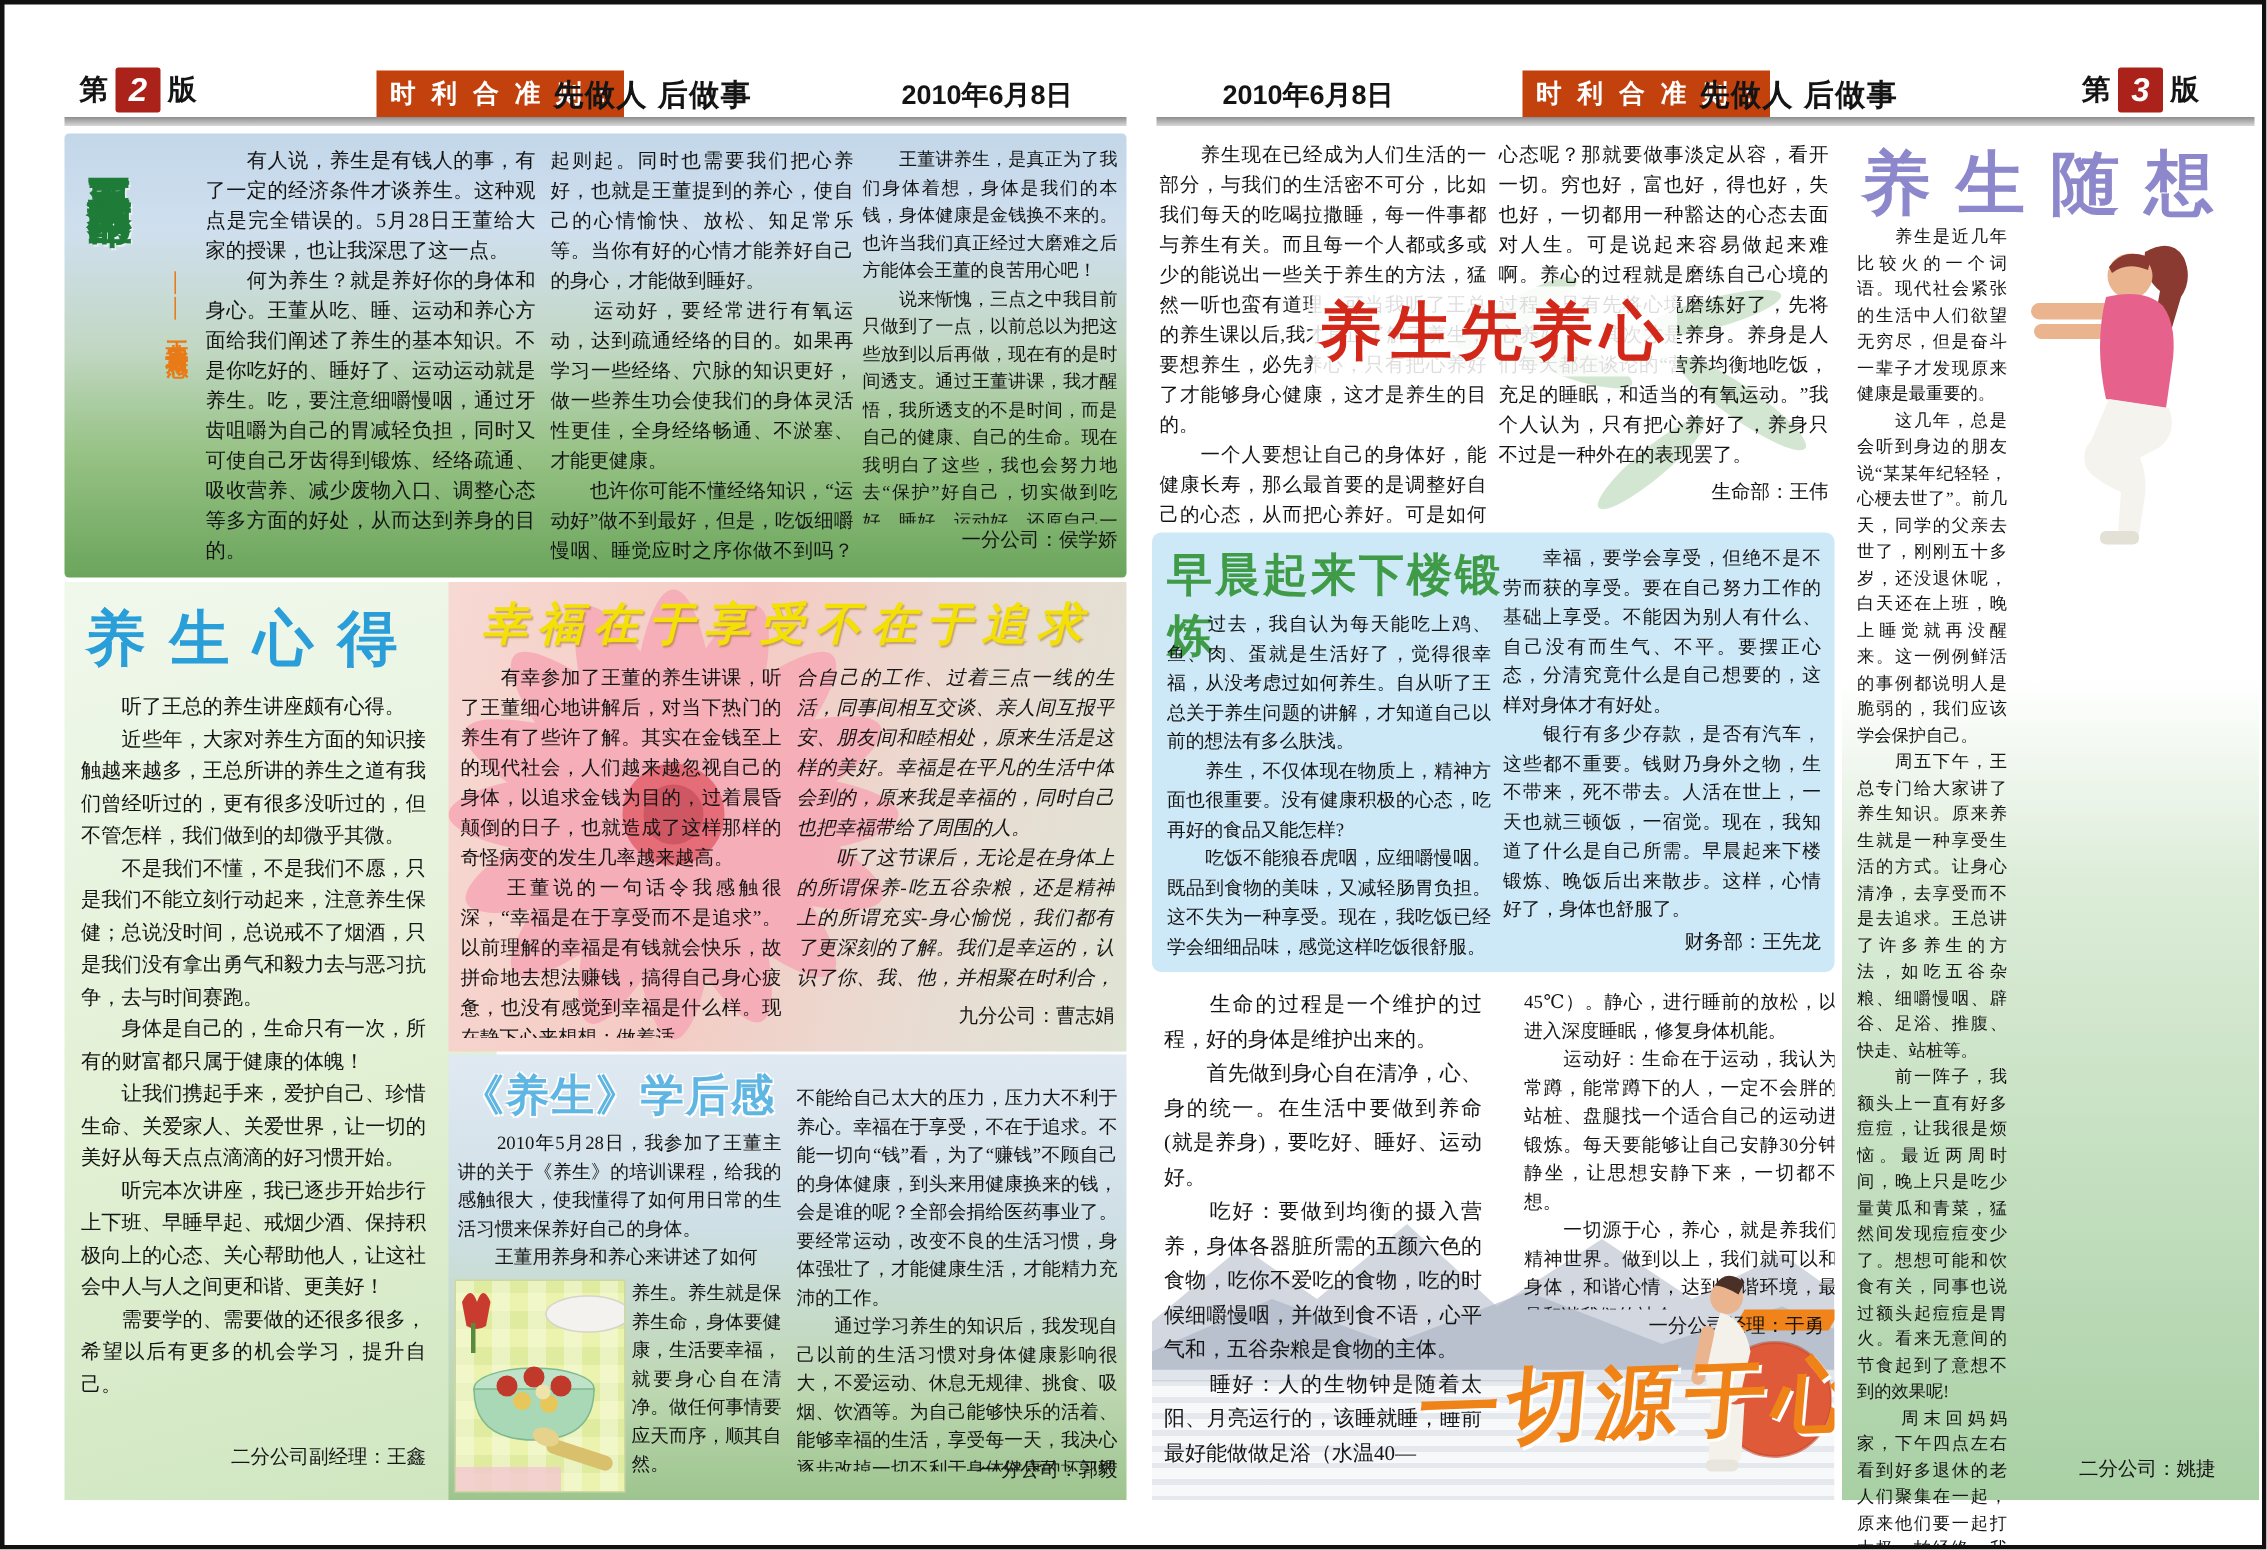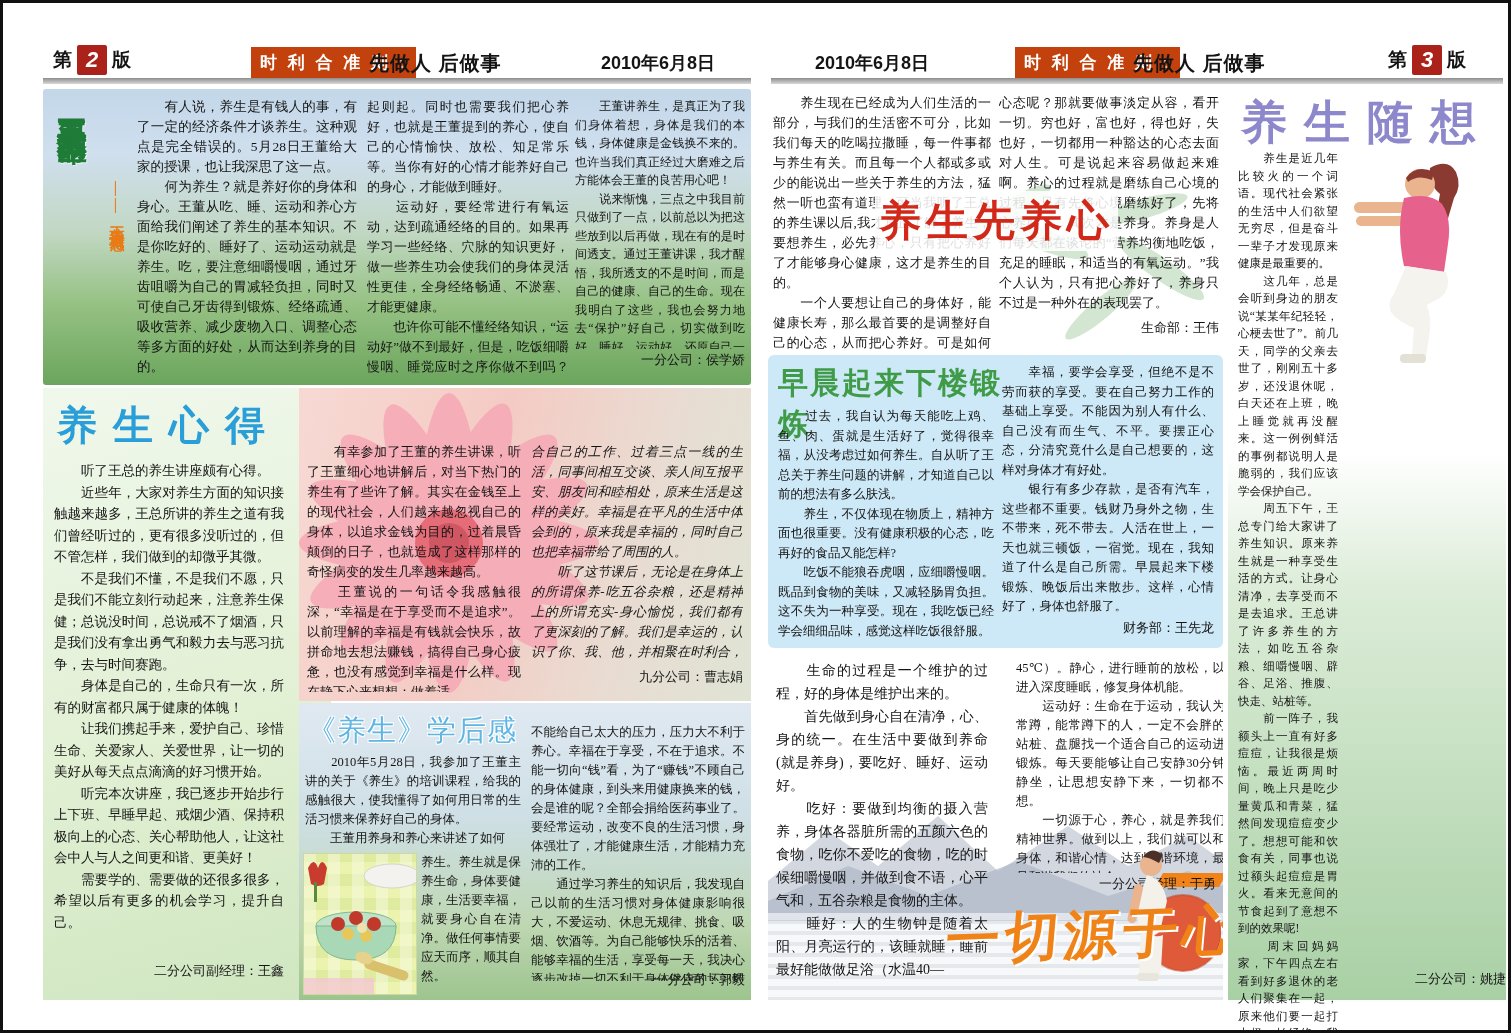--- a/index.html
+++ b/index.html
@@ -35,21 +35,21 @@
   .t-xinde{color:#2a9ed9;font-family:"Liberation Sans",sans-serif;font-weight:900;font-size:40px;
            letter-spacing:16px;text-align:center;}
   .xinde-txt{font-size:13.5px;line-height:21.5px;}
 
   .xingfu-bg{background:linear-gradient(105deg,#f7d9d3 0%,#f4cbc4 40%,#e9dcd2 72%,#dfe4d4 100%);}
   .t-xingfu{color:#f2e006;font-weight:900;font-style:italic;font-size:30px;letter-spacing:7px;text-align:center;
             text-shadow:1px 1px 1px rgba(150,100,0,.45);}
   .xingfu-txt{font-size:13px;line-height:20px;}
 
   .xuehou-bg{background:linear-gradient(180deg,#e0e9f1 0%,#cfdfe6 38%,#bed7b2 75%,#9dc48e 100%);}
-  .t-xuehou{color:#60b6e2;font-family:"Liberation Sans",sans-serif;font-weight:400;font-size:29px;letter-spacing:1px;
+  .t-xuehou{color:#60b6e2;font-family:"Liberation Sans",sans-serif;font-weight:700;font-size:29px;letter-spacing:1px;
             text-align:center;text-shadow:1px 1px 0 #fff,-1px -1px 0 #fff,1px -1px 0 #fff,-1px 1px 0 #fff;}
   .xuehou-txt{font-size:12.5px;line-height:19px;}
   .food-img{background:
       repeating-linear-gradient(90deg,rgba(255,255,255,.35) 0 12px,rgba(255,255,255,0) 12px 24px),
       repeating-linear-gradient(0deg,#ebf3ae 0 12px,#dfeca0 12px 24px);
       border:1px solid #cfd8a0;overflow:hidden;}
 
   .t-yangxin{color:#d2281a;font-family:"Liberation Sans",sans-serif;font-weight:900;font-size:42px;letter-spacing:5px;
              background:rgba(255,255,255,.85);padding:2px 4px;border-radius:6px;white-space:nowrap;}
   .yangxin-txt{font-size:13px;line-height:20px;}
@@ -133,20 +133,21 @@
             <ellipse rx="150" ry="32" transform="rotate(67)"></ellipse>
           <ellipse rx="150" ry="32" transform="rotate(90)"></ellipse>
             <ellipse rx="150" ry="32" transform="rotate(112)"></ellipse>
           <ellipse rx="150" ry="32" transform="rotate(135)"></ellipse>
             <ellipse rx="150" ry="32" transform="rotate(157)"></ellipse>
         </g>
         <circle r="34" fill="#e4606e"></circle>
           <circle r="20" fill="#c94756"></circle>
       </g>
     </svg>
+    <div class="abs t-xingfu" style="left:0;top:8px;width:452px;">幸福在于享受不在于追求</div>
     <div class="abs txt xingfu-txt" style="left:8px;top:54px;width:214px;height:250px;">　　有幸参加了王董的养生讲课，听了王董细心地讲解后，对当下热门的养生有了些许了解。其实在金钱至上的现代社会，人们越来越忽视自己的身体，以追求金钱为目的，过着晨昏颠倒的日子，也就造成了这样那样的奇怪病变的发生几率越来越高。
 　　王董说的一句话令我感触很深，“幸福是在于享受而不是追求”。以前理解的幸福是有钱就会快乐，故拼命地去想法赚钱，搞得自己身心疲惫，也没有感觉到幸福是什么样。现在静下心来想想：做着适</div>
     <div class="abs txt xingfu-txt" style="left:232px;top:54px;width:212px;height:222px;font-style:italic;">合自己的工作、过着三点一线的生活，同事间相互交谈、亲人间互报平安、朋友间和睦相处，原来生活是这样的美好。幸福是在平凡的生活中体会到的，原来我是幸福的，同时自己也把幸福带给了周围的人。
 　　听了这节课后，无论是在身体上的所谓保养-吃五谷杂粮，还是精神上的所谓充实-身心愉悦，我们都有了更深刻的了解。我们是幸运的，认识了你、我、他，并相聚在时利合，我由衷地感到我们是幸福的。</div>
     <div class="abs sig sig14" style="left:232px;top:280px;width:212px;">九分公司：曹志娟</div>
   </div>
 
   <div class="abs xuehou-bg" style="left:296px;top:700px;width:452px;height:297px;">
     <div class="abs t-xuehou" style="left:0;top:8px;width:226px;">《养生》学后感</div>
     <div class="abs txt xuehou-txt" style="left:6px;top:50px;width:216px;height:98px;">　　2010年5月28日，我参加了王董主讲的关于《养生》的培训课程，给我的感触很大，使我懂得了如何用日常的生活习惯来保养好自己的身体。
@@ -248,16 +249,16 @@
           <rect x="56" y="204" width="26" height="9" rx="4" fill="#e3e0d6"></rect>
         </svg>
       </div>
       <span class="suixiang-txt" style="display:block;white-space:pre-line;">　　养生是近几年比较火的一个词语。现代社会紧张的生活中人们欲望无穷尽，但是奋斗一辈子才发现原来健康是最重要的。
 　　这几年，总是会听到身边的朋友说“某某年纪轻轻，心梗去世了”。前几天，同学的父亲去世了，刚刚五十多岁，还没退休呢，白天还在上班，晚上睡觉就再没醒来。这一例例鲜活的事例都说明人是脆弱的，我们应该学会保护自己。
 　　周五下午，王总专门给大家讲了养生知识。原来养生就是一种享受生活的方式。让身心清净，去享受而不是去追求。王总讲了许多养生的方法，如吃五谷杂粮、细嚼慢咽、辟谷、足浴、推腹、快走、站桩等。
 　　前一阵子，我额头上一直有好多痘痘，让我很是烦恼。最近两周时间，晚上只是吃少量黄瓜和青菜，猛然间发现痘痘变少了。想想可能和饮食有关，同事也说过额头起痘痘是胃火。看来无意间的节食起到了意想不到的效果呢!
 　　周末回妈妈家，下午四点左右看到好多退休的老人们聚集在一起，原来他们要一起打太极、拍经络。我觉得这个活动很好，老人们每天都只是忙于家务琐事，不是做饭、收拾屋子就是带孙子，根本就忽略了锻炼身体。对于长辈来说，经历过困难时期，对花钱上很是仔细，现在有了这样一种氛围，既不花钱又可以强身健体，谁又会吝啬自己的一点点时间呢？真的应该感谢这位组织者，每天坚持不懈地来教大家，有时还会给大家打印一些与养生相关的知识。毕竟养生不是打打太极、拍拍经络这么简单的事情，需要我们坚持不懈，慢慢转变成我们的一种生活习惯。
 　　关于王总讲的养生方法，我不一定每天每样都能做到，但是我可以选择几样，每天坚持，我想只要能坚持，养成习惯，慢慢的我会全部都做到的。而且不能只是我自己做到，要带动我身边的亲人、朋友慢慢地去体会养生给我们生活带来的幸福和快乐！</span>
     </div>
-    <div class="abs sig sig14" style="right:0;bottom:12px;width:200px;padding-left:32px;">二分公司：姚捷</div>
+    <div class="abs sig sig14" style="right:29px;bottom:12px;width:200px;padding-left:32px;">二分公司：姚捷</div>
   </div>
 
 </div>
 
 </body></html>

